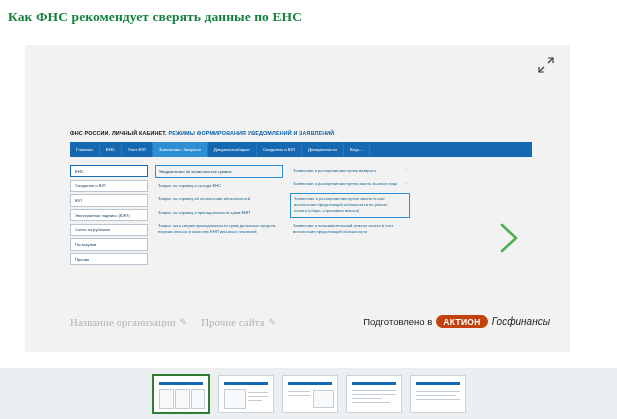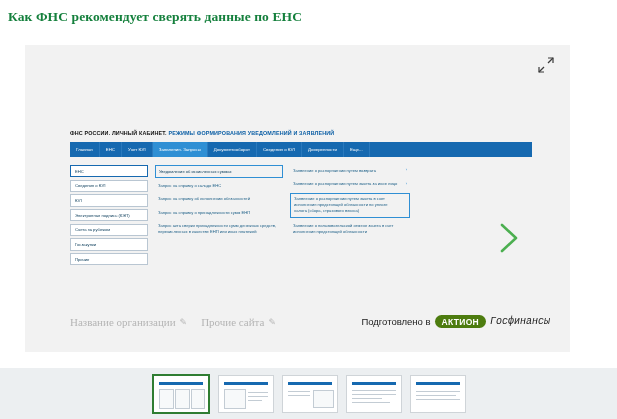--- a/index.html
+++ b/index.html
@@ -188,30 +188,30 @@
   .prepared {
     display: flex;
     align-items: center;
     gap: 4px;
     font-size: 9.5px;
     color: #1a1a1a;
     white-space: nowrap;
     margin-left: 13px;
   }
   .aktion {
-    background: #4d7c0f;
+    background: #c2410c;
     color: #ffffff;
     font-weight: bold;
     font-size: 8.5px;
     padding: 1.5px 7px;
     border-radius: 8px;
     letter-spacing: 0.3px;
   }
   .gosfin {
-    font-family: Liberation Mono, monospace;
+    font-family: Liberation Sans, sans-serif;
     font-style: italic;
     font-size: 10px;
     color: #1a1a1a;
   }
 
   
   .thumb-strip {
     position: absolute;
     left: 0;
     top: 368px;

